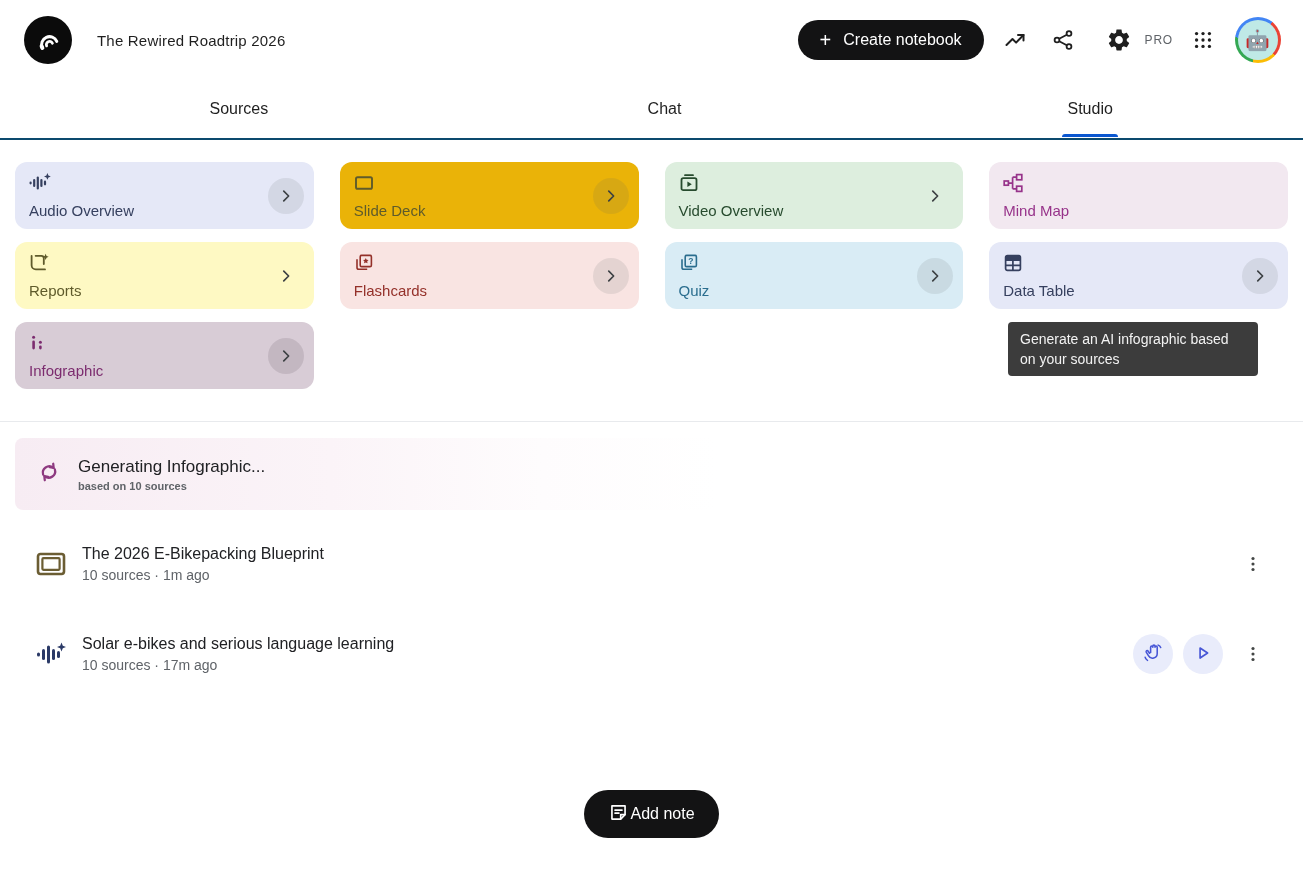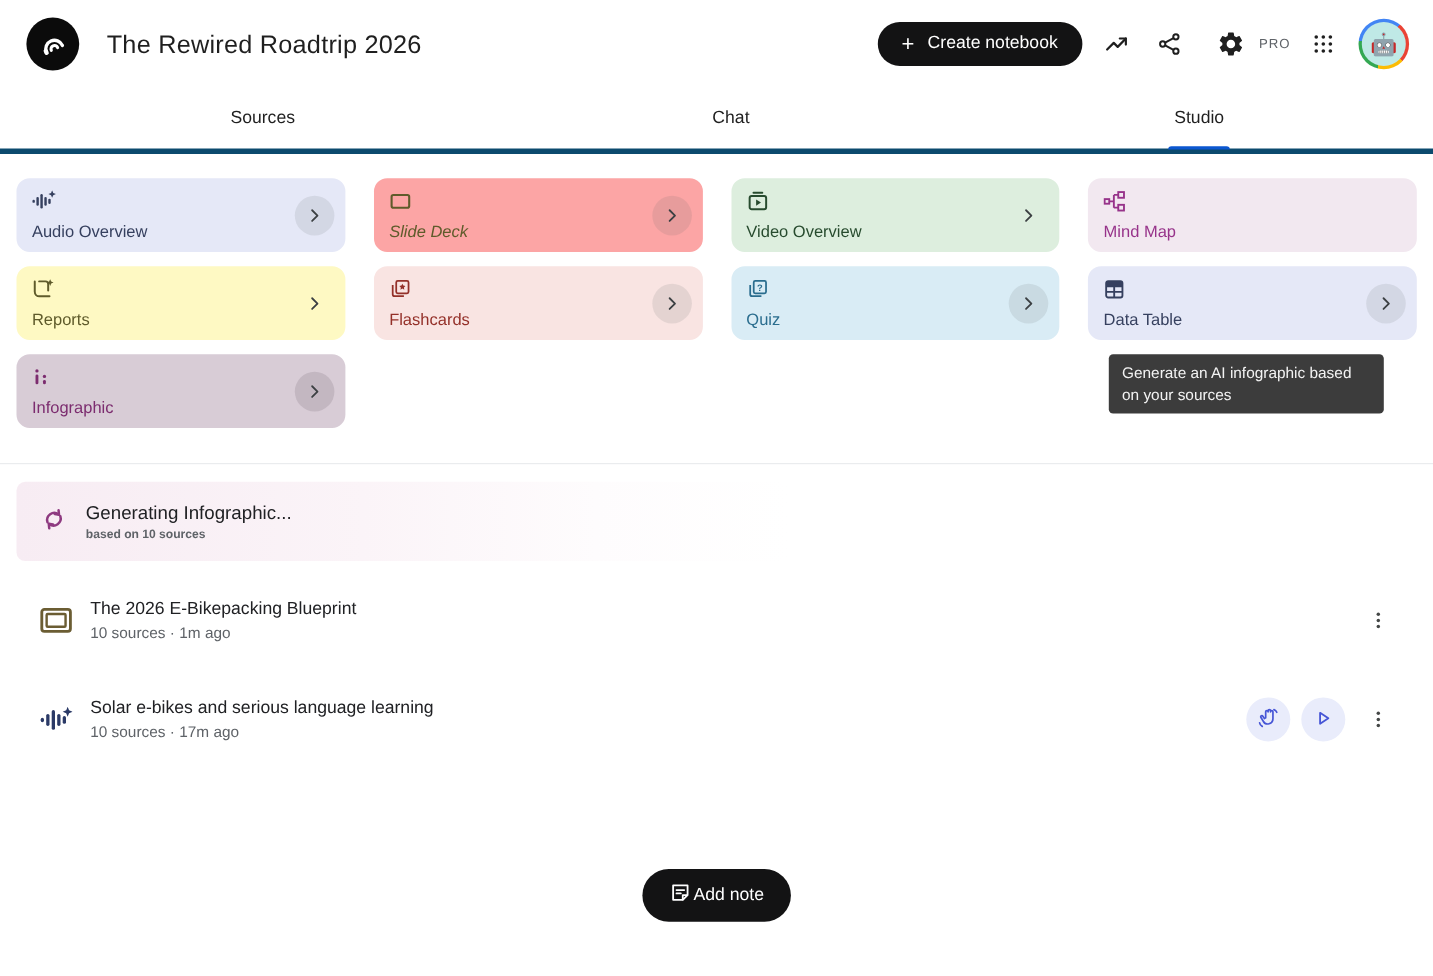--- a/index.html
+++ b/index.html
@@ -2,34 +2,34 @@
 <html><head>
 <meta charset="utf-8">
 <style>
   * { margin:0; padding:0; box-sizing:border-box; }
   html,body { width:1303px; background:#fff; font-family:"Liberation Sans", sans-serif; color:#1f1f1f; }
   body { min-height:887px; position:relative; }
 
   
   .header { height:80px; display:flex; align-items:center; padding:0 22px 0 24px; }
   .logo { width:48px; height:48px; border-radius:50%; background:#0b0b0b; display:flex; align-items:center; justify-content:center; flex:0 0 auto; }
-  .nb-title { font-size:23px; margin-left:25px; color:#1f1f1f; letter-spacing:.2px; white-space:nowrap;text-align:center; }
+  .nb-title { font-size:15px; margin-left:25px; color:#1f1f1f; letter-spacing:.2px; white-space:nowrap;text-align:center; }
   .header-spacer { flex:1; }
   .create-btn { height:40px; border:none; border-radius:100px; background:#131314; color:#fff; font-family:inherit;
     font-size:16px; display:flex; align-items:center; gap:12px; padding:0 22px; cursor:pointer; }
   .create-btn .plus { font-size:20px; line-height:1; font-weight:400; }
   .icon-btn { width:48px; height:48px; border:none; background:transparent; display:flex; align-items:center; justify-content:center; cursor:pointer; border-radius:50%; }
   .icon-btn svg { display:block; }
   .pro { font-size:12px; color:#5f6368; letter-spacing:.8px; margin:0 6px 0 2px; }
   .avatar { width:46px; height:46px; border-radius:50%; margin-left:8px; padding:3px; cursor:pointer;
     background:conic-gradient(from -40deg, #4285f4 0 22%, #ea4335 22% 48%, #fbbc05 48% 65%, #34a853 65% 88%, #4285f4 88% 100%); }
   .avatar-inner { width:100%; height:100%; border-radius:50%; background:#bfe9e6; display:flex; align-items:center; justify-content:center; font-size:20px; overflow:hidden; }
 
   
-  .tabbar { height:60px; display:flex; border-bottom:5px solid #0c4a6e;padding-left:26px; }
+  .tabbar { height:60px; display:flex; border-bottom:2px solid #0c4a6e;padding-left:26px; }
   .tab { flex:1; display:flex; align-items:center; justify-content:center; font-size:16px; color:#1f1f1f; cursor:pointer; position:relative; }
   .tab .tab-inner { position:relative; padding:18px 2px; }
   .tab.active .tab-inner::after { content:""; position:absolute; left:50%; transform:translateX(-50%); bottom:-1px; width:56px; height:3px; background:#0b57d0; border-radius:3px 3px 0 0; }
 
   
   .cards { margin:22px 15px 0; display:grid; grid-template-columns:repeat(4,1fr); gap:13px 26px; }
   .card { height:67px; border-radius:12px; padding:11px 14px; position:relative; cursor:pointer; }
   .card-icon { display:block; height:20px; }
   .card-icon svg { display:block; }
   .card-label { display:block; margin-top:9px; font-size:15px; }
@@ -158,21 +158,21 @@
       </svg>
     </span>
     <span class="card-label">Audio Overview</span>
     <span class="chev circle">
       <svg width="18" height="18" viewBox="0 0 24 24" fill="none" stroke="#3c4043" stroke-width="2.2" stroke-linecap="round" stroke-linejoin="round">
           <path d="M9 5.5 l6.5 6.5 L9 18.5"></path>
         </svg>
     </span>
   </div>
 
-  <div class="card" style="background: #fca5a5; color: rgb(95, 91, 43); font-style: italic;">
+  <div class="card" style="background: #eab308; color: rgb(95, 91, 43);">
     <span class="card-icon">
       <svg width="20" height="20" viewBox="0 0 20 20" fill="none" stroke="currentColor" stroke-width="1.9">
           <rect x="2" y="4.2" width="16" height="11.6" rx="1.6"></rect>
         </svg>
     </span>
     <span class="card-label">Slide Deck</span>
     <span class="chev circle">
       <svg width="18" height="18" viewBox="0 0 24 24" fill="none" stroke="#3c4043" stroke-width="2.2" stroke-linecap="round" stroke-linejoin="round">
           <path d="M9 5.5 l6.5 6.5 L9 18.5"></path>
         </svg>

